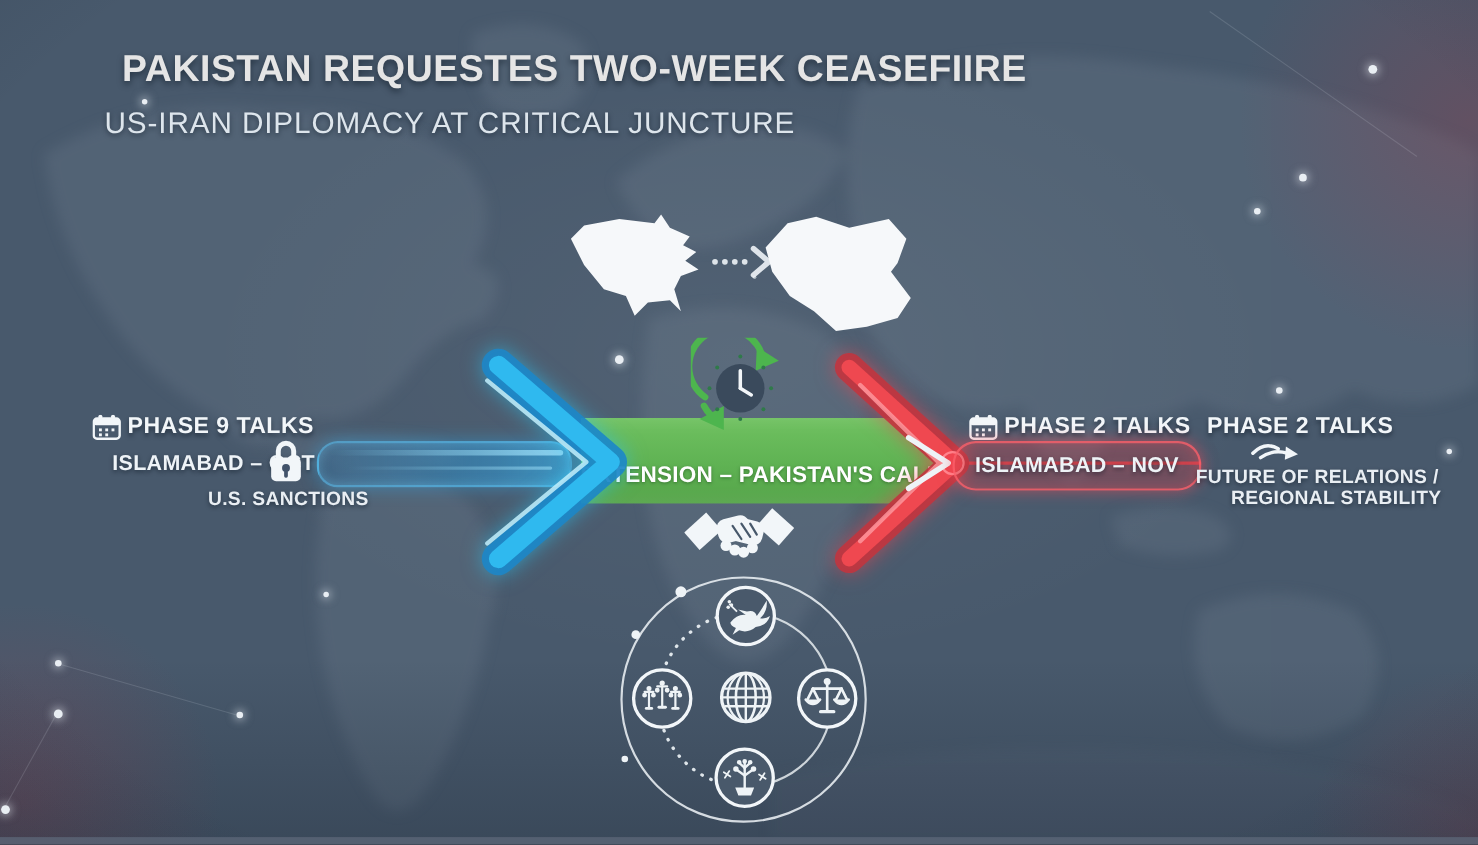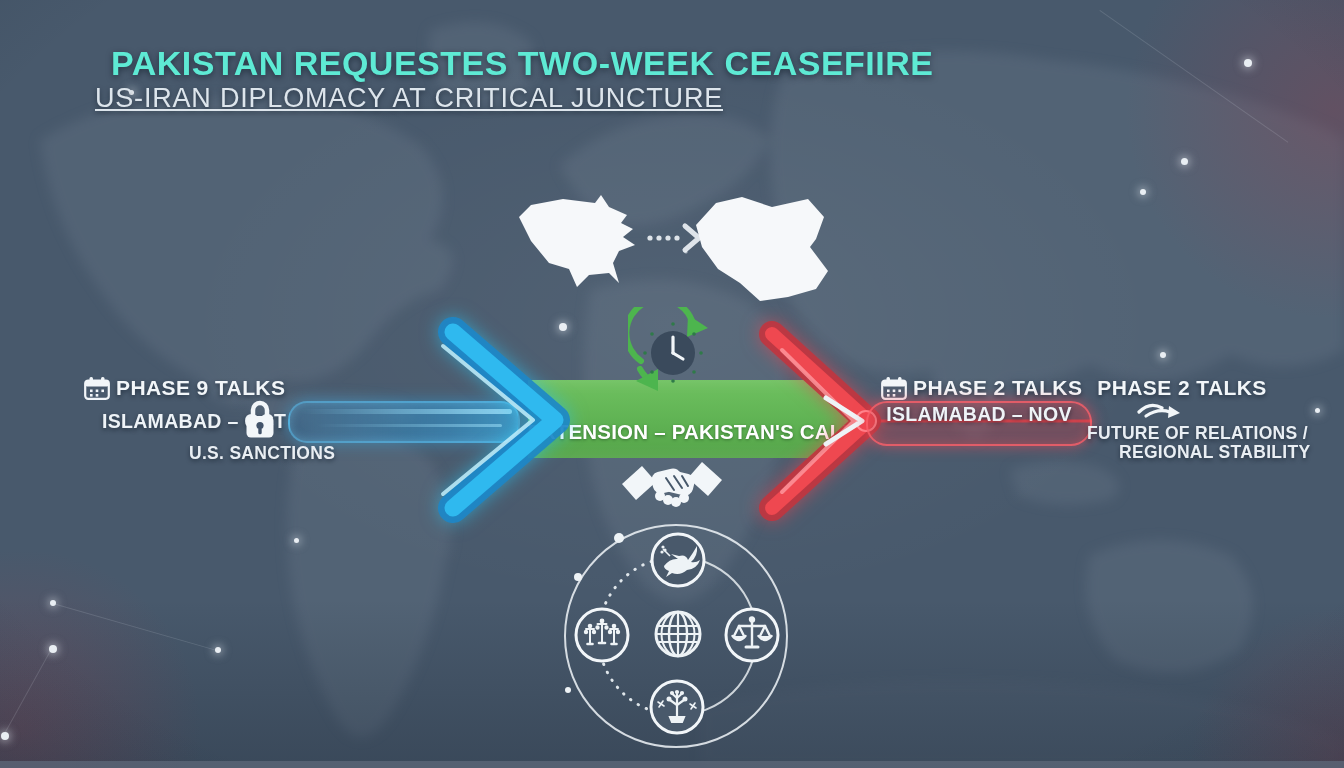--- a/index.html
+++ b/index.html
@@ -23,21 +23,21 @@
     background:
       radial-gradient(circle 300px at 1335px 110px, rgba(158,62,76,0.30), rgba(158,62,76,0) 70%),
       radial-gradient(circle 260px at 20px 730px, rgba(158,62,76,0.30), rgba(158,62,76,0) 70%),
       radial-gradient(circle 220px at 1344px 760px, rgba(158,62,76,0.28), rgba(158,62,76,0) 70%);
   }
   #bottom-strip{left:0;top:761px;width:1344px;height:7px;background:#5d6879;opacity:.75;}
   .particle{border-radius:50%;background:#e9eef3;box-shadow:0 0 8px 2px rgba(235,242,248,.5);}
   .faintline{position:absolute;height:1px;background:rgba(235,242,248,.14);transform-origin:0 0;}
 
   
-  .title-line{color:#5eead4;font-weight:700;font-size:34px;letter-spacing:.5px;
+  .title-line{color:#e5e5e5;font-weight:700;font-size:34px;letter-spacing:.5px;
     text-shadow:0 2px 6px rgba(8,18,30,.55);white-space:nowrap;}
   #subtitle{color:#dde5ec;font-weight:400;font-size:27px;letter-spacing:.8px;
     text-shadow:0 2px 5px rgba(8,18,30,.5);white-space:nowrap;}
 
   
   .h-label{color:#f2f6f9;font-weight:700;font-size:21px;letter-spacing:.4px;
     text-shadow:0 2px 4px rgba(8,18,30,.5);white-space:nowrap;}
   .m-label{color:#eef3f7;font-weight:700;font-size:19.5px;letter-spacing:.3px;
     text-shadow:0 2px 4px rgba(8,18,30,.5);white-space:nowrap;}
   .s-label{color:#e9eef3;font-weight:700;font-size:17.5px;letter-spacing:.3px;
@@ -52,21 +52,21 @@
   }
   #green-banner .bline{position:absolute;left:0;width:300px;text-align:center;color:#fff;
     font-weight:700;font-size:20.5px;letter-spacing:.2px;text-shadow:0 1px 3px rgba(20,60,20,.5);white-space:nowrap;}
 
   
   #phase2-pill{
     left:866px;top:401px;width:222px;height:41px;border-radius:21px;
     border:2px solid rgba(255,96,106,.8);
     background:rgba(196,58,70,.30);
     box-shadow:0 0 14px rgba(255,70,84,.55), inset 0 0 12px rgba(255,80,92,.35);
-    display:flex;align-items:flex-start;justify-content:center;
+    display:flex;align-items:center;justify-content:center;
   }
 
   
   #blue-shaft{
     left:288px;top:401px;width:228px;height:38px;border-radius:19px;
     border:2px solid rgba(96,196,244,.55);
     background:linear-gradient(90deg, rgba(38,118,176,.30), rgba(47,152,212,.55) 70%, rgba(56,178,235,.65));
     box-shadow:0 0 16px rgba(42,172,240,.45), inset 0 0 10px rgba(120,210,250,.35);
   }
   .blue-streak{position:absolute;border-radius:3px;background:linear-gradient(90deg, rgba(143,217,247,0), #9fe2fb);}
@@ -115,21 +115,21 @@
   <div class="abs particle" style="left:129px;top:90px;width:5px;height:5px;"></div>
   <div class="abs particle" style="left:1160px;top:352px;width:6px;height:6px;"></div>
   <div class="abs particle" style="left:294px;top:538px;width:5px;height:5px;"></div>
   <div class="abs particle" style="left:1315px;top:408px;width:5px;height:5px;"></div>
   <div class="faintline" style="left:53px;top:603px;width:172px;transform:rotate(16deg);"></div>
   <div class="faintline" style="left:52px;top:649px;width:98px;transform:rotate(119deg);"></div>
   <div class="faintline" style="left:1100px;top:10px;width:230px;transform:rotate(35deg);"></div>
 
   <div class="abs" style="left:95px;top:44px;">
     <div class="title-line" style="margin-left:16px;">PAKISTAN REQUESTES TWO-WEEK CEASEFIIRE</div>
-    <div id="subtitle" style="text-decoration:underline;">US-IRAN DIPLOMACY AT CRITICAL JUNCTURE</div>
+    <div id="subtitle" style="margin-top:14px;">US-IRAN DIPLOMACY AT CRITICAL JUNCTURE</div>
   </div>
 
   <svg class="abs" style="left:515px;top:193px" width="140" height="108" viewBox="0 0 140 108">
     <path fill="#f6f8fa" d="M4,24 L16,12 L48,6 L80,10 L86,2 L94,14 L112,22 L106,30 L118,36 L108,44 L120,52 L104,58 L98,70 L104,90 L94,80 L74,82 L62,94 L54,76 L34,70 L16,48 Z"></path>
   </svg>
 
   <svg class="abs" style="left:645px;top:218px" width="58" height="38" viewBox="0 0 58 38">
     <g fill="#eef3f7" opacity=".9">
       <circle cx="5" cy="20" r="2.6"></circle>
         <circle cx="14" cy="20" r="2.6"></circle>

